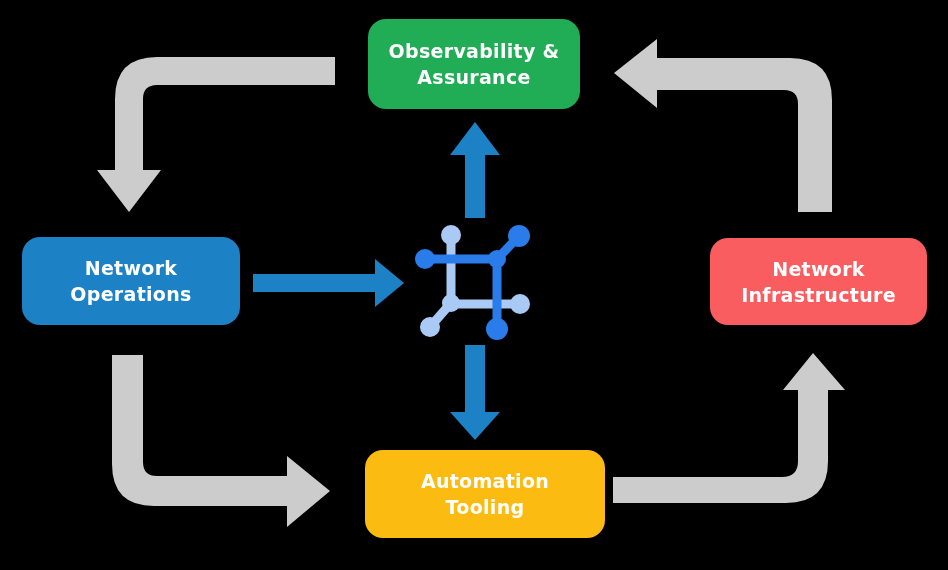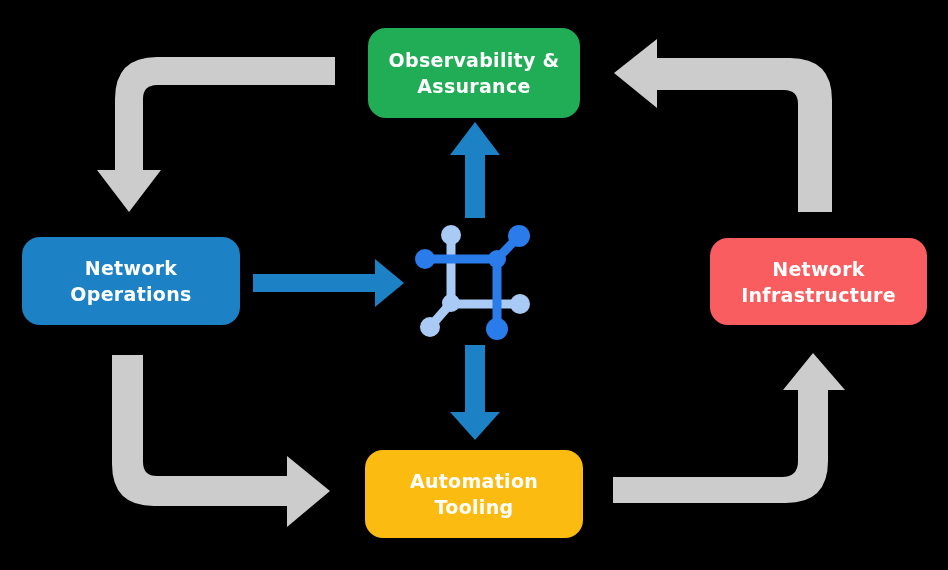--- a/index.html
+++ b/index.html
@@ -30,24 +30,24 @@
     justify-content: center;
     text-align: center;
     color: #ffffff;
     font-size: 19px;
     font-weight: 600;
     line-height: 26px;
     letter-spacing: 0.3px;
     white-space: pre-line;
     border-radius: 18px;
   }
-  .node-observability { left: 368px; top: 28px;  width: 212px; height: 90px; }
+  .node-observability { left: 368px; top: 19px;  width: 212px; height: 90px; }
   .node-operations    { left: 22px;  top: 237px; width: 218px; height: 88px; }
   .node-infrastructure{ left: 710px; top: 238px; width: 217px; height: 87px; }
-  .node-tooling       { left: 365px; top: 450px; width: 218px; height: 88px; }
+  .node-tooling       { left: 365px; top: 450px; width: 240px; height: 88px; }
   .icon-line {
     fill: none;
     stroke-width: 9;
     stroke-linecap: round;
     stroke-linejoin: round;
   }
 </style>
 </head>
 <body>
 

